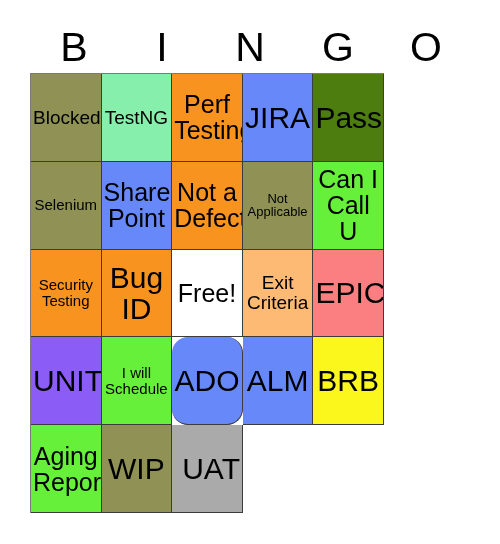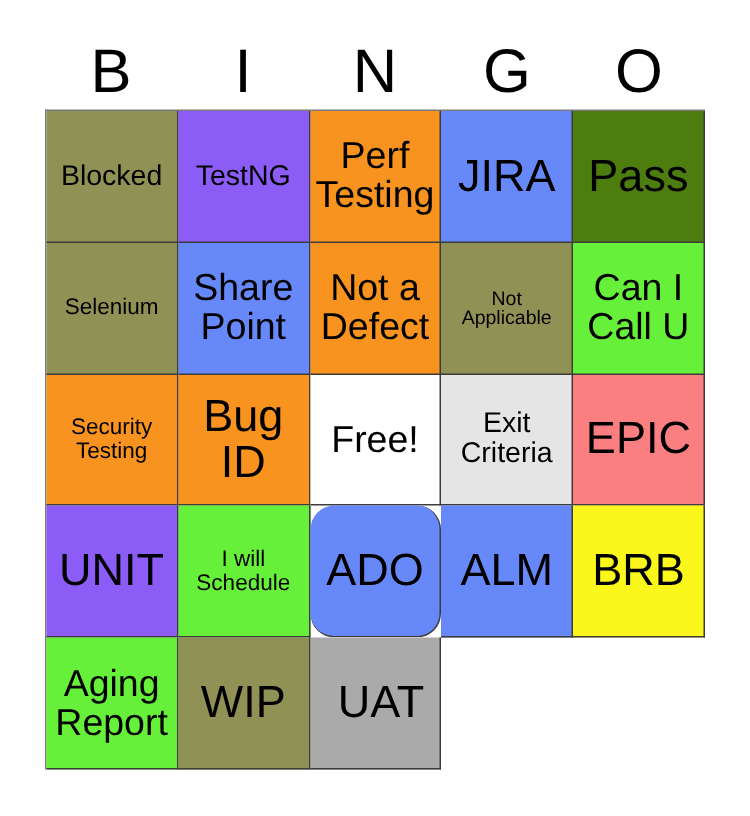--- a/index.html
+++ b/index.html
@@ -38,21 +38,21 @@
     line-height: 1;
     color: #000000;
     font-weight: 400;
     letter-spacing: 0;
     font-family: "Liberation Sans", sans-serif;
   }
   #grid {
     position: absolute;
     left: 30px;
     top: 73px;
-    width: 440px;
+    width: 354px;
     height: 440px;
     display: grid;
     grid-template-columns: repeat(5, 1fr);
     grid-template-rows: repeat(5, 1fr);
     border-top: 1px solid #7a7a7a;
     border-left: 1px solid #7a7a7a;
     box-sizing: border-box;
   }
   .cell {
     position: relative;
@@ -91,21 +91,21 @@
     <div class="header-letter">N</div>
     <div class="header-letter">G</div>
     <div class="header-letter">O</div>
   </div>
 
   <div id="grid">
 
     <div class="cell" style="background-color: rgb(143, 146, 84);">
         <span class="cell-text fs-md">Blocked</span>
       </div>
-    <div class="cell" style="background-color: #8b5cf6;">
+    <div class="cell" style="background-color: #86efac;">
         <span class="cell-text fs-md">TestNG</span>
       </div>
     <div class="cell" style="background-color: rgb(248, 147, 31);">
         <span class="cell-text fs-lg">Perf
 Testing</span>
       </div>
     <div class="cell" style="background-color: rgb(102, 136, 248);">
         <span class="cell-text fs-xl">JIRA</span>
       </div>
     <div class="cell" style="background-color: #4d7c0f;">
@@ -136,21 +136,21 @@
         <span class="cell-text fs-sm">Security
 Testing</span>
       </div>
     <div class="cell" style="background-color: rgb(248, 147, 31);">
         <span class="cell-text fs-xl">Bug
 ID</span>
       </div>
     <div class="cell" style="background-color: rgb(255, 255, 255);">
         <span class="cell-text fs-lg">Free!</span>
       </div>
-    <div class="cell" style="background-color: #e5e5e5;">
+    <div class="cell" style="background-color: #fdba74;">
         <span class="cell-text fs-md">Exit
 Criteria</span>
       </div>
 
     <div class="cell" style="background-color: rgb(251, 127, 129);">
         <span class="cell-text fs-xl">EPIC</span>
       </div>
     <div class="cell" style="background-color: #8b5cf6;">
         <span class="cell-text fs-xl">UNIT</span>
       </div>

